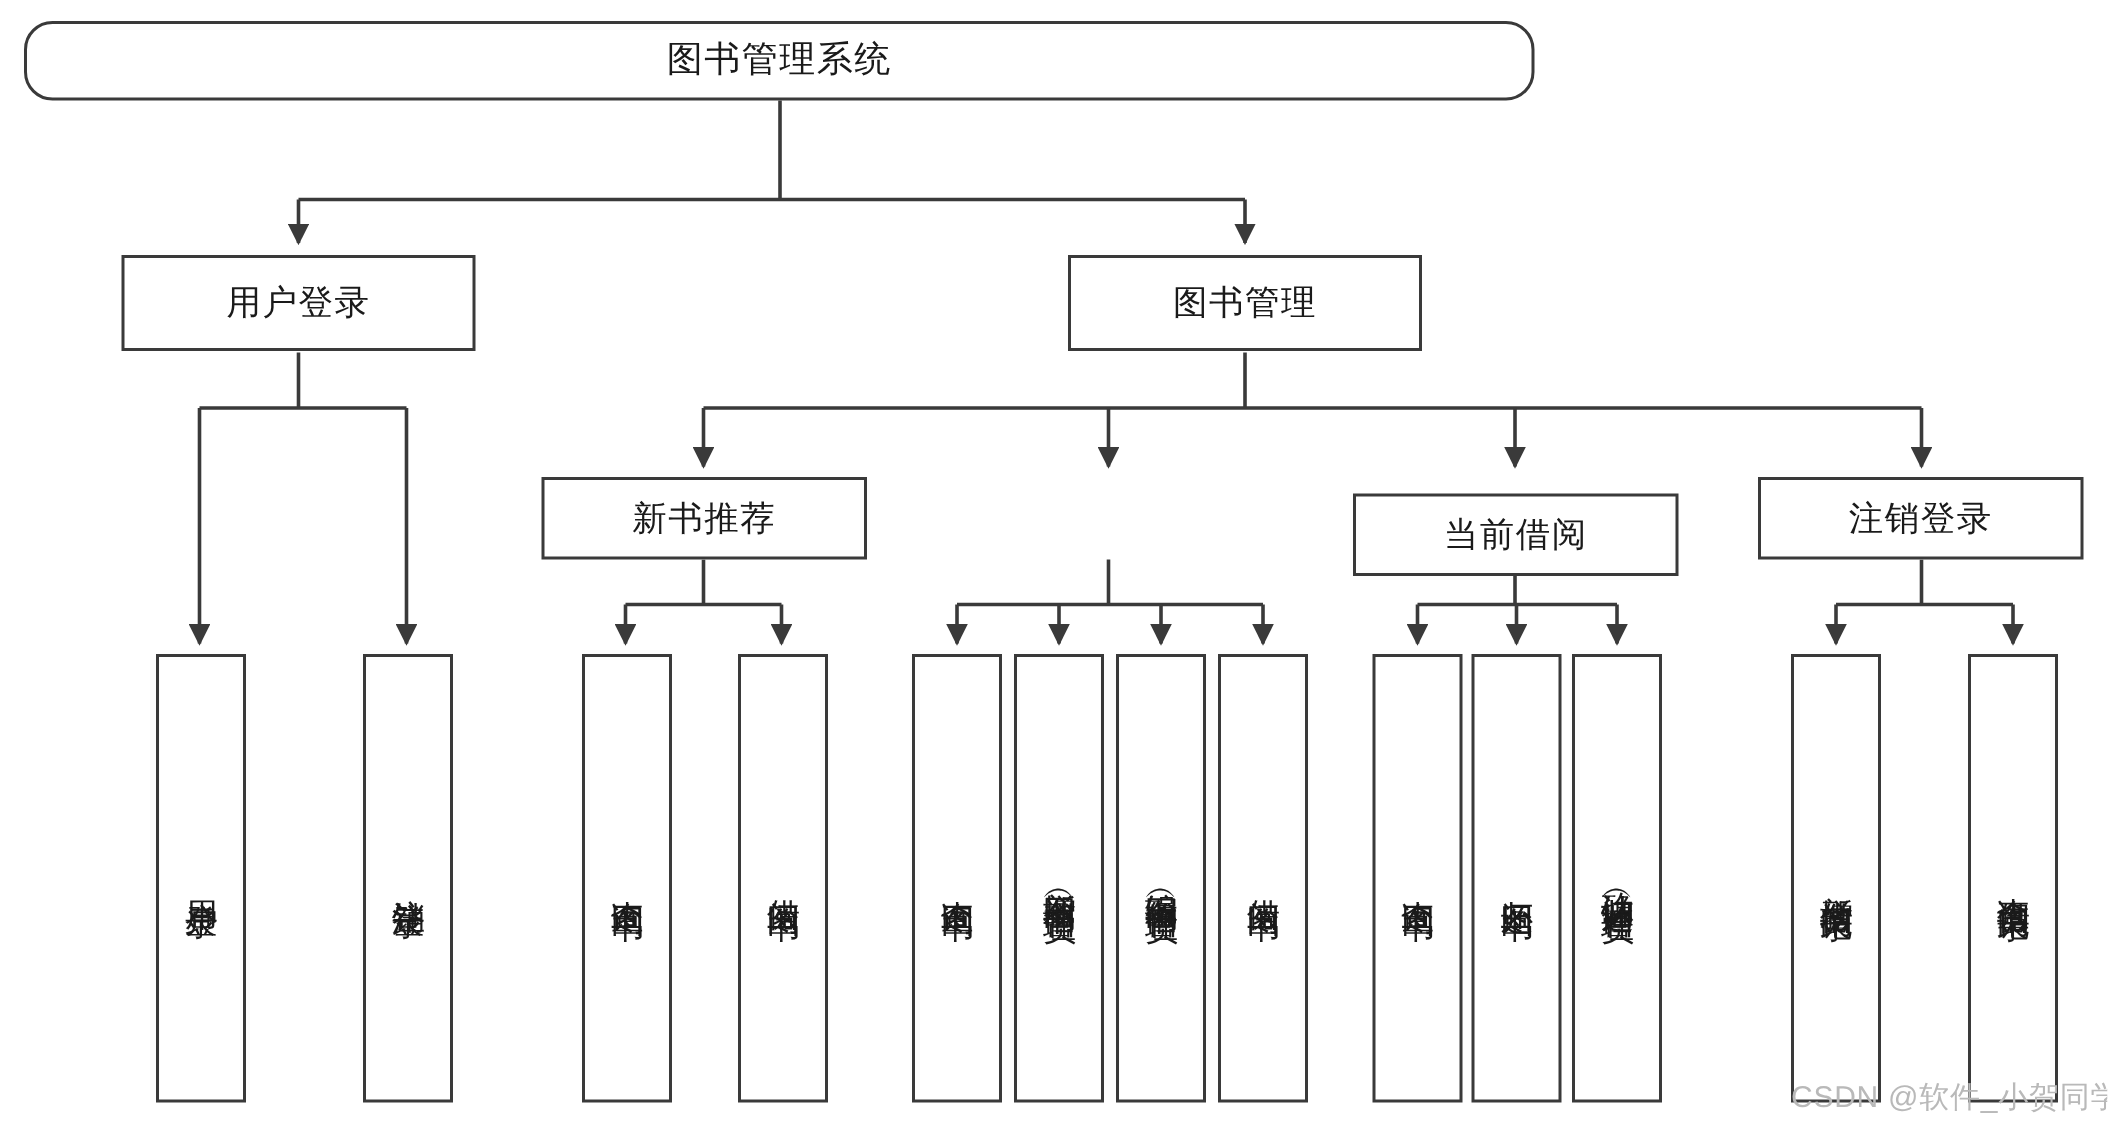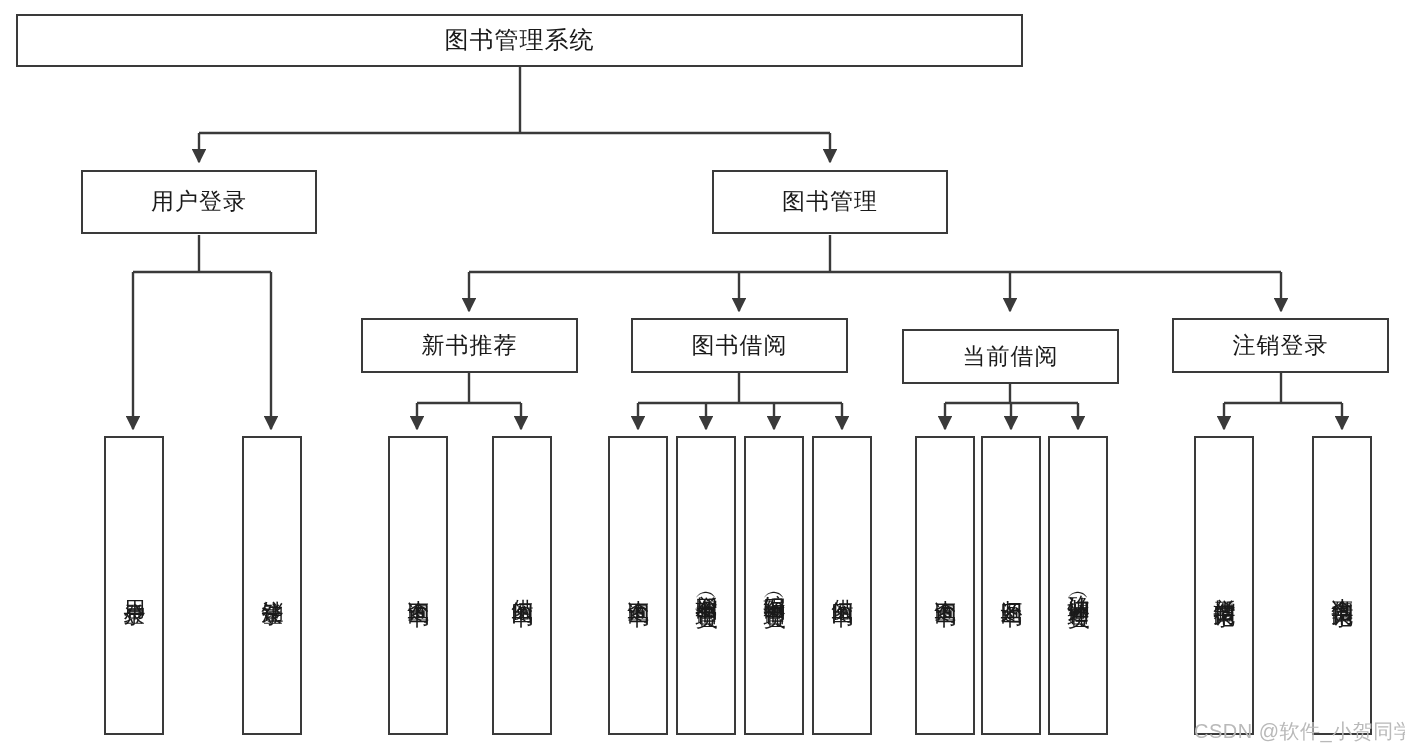--- a/index.html
+++ b/index.html
@@ -118,39 +118,36 @@
       <path d="M 1011 403 L 1011 429" marker-end="url(#arrow)"></path>
       <path d="M 1078 403 L 1078 429" marker-end="url(#arrow)"></path>
 
       <path d="M 1281 373 L 1281 403"></path>
       <path d="M 1224 403 L 1342 403"></path>
       <path d="M 1224 403 L 1224 429" marker-end="url(#arrow)"></path>
       <path d="M 1342 403 L 1342 429" marker-end="url(#arrow)"></path>
     </g>
   </svg>
 
-  <div class="node root" style="left:16px; top:14px; width:1007px; height:53px;">
+  <div class="node root" style="left:16px; top:14px; width:1007px; height:53px;border-radius:19px;">
     <span class="label-h">图书管理系统</span>
   </div>
 
   <div class="node" style="left:81px; top:170px; width:236px; height:64px;">
     <span class="label-h">用户登录</span>
   </div>
 
   <div class="node" style="left:361px; top:318px; width:217px; height:55px;">
     <span class="label-h">新书推荐</span>
   </div>
 
   <div class="node" style="left:712px; top:170px; width:236px; height:64px;">
     <span class="label-h">图书管理</span>
   </div>
 
-  <div class="node" style="left:631px; top:318px; width:217px; height:55px;">
-    <span class="label-h">图书借阅</span>
-  </div>
 
   <div class="node" style="left:902px; top:329px; width:217px; height:55px;">
     <span class="label-h">当前借阅</span>
   </div>
 
   <div class="node" style="left:1172px; top:318px; width:217px; height:55px;">
     <span class="label-h">注销登录</span>
   </div>
 
   <div class="node leaf" style="left:104px; top:436px; width:60px; height:299px;">

